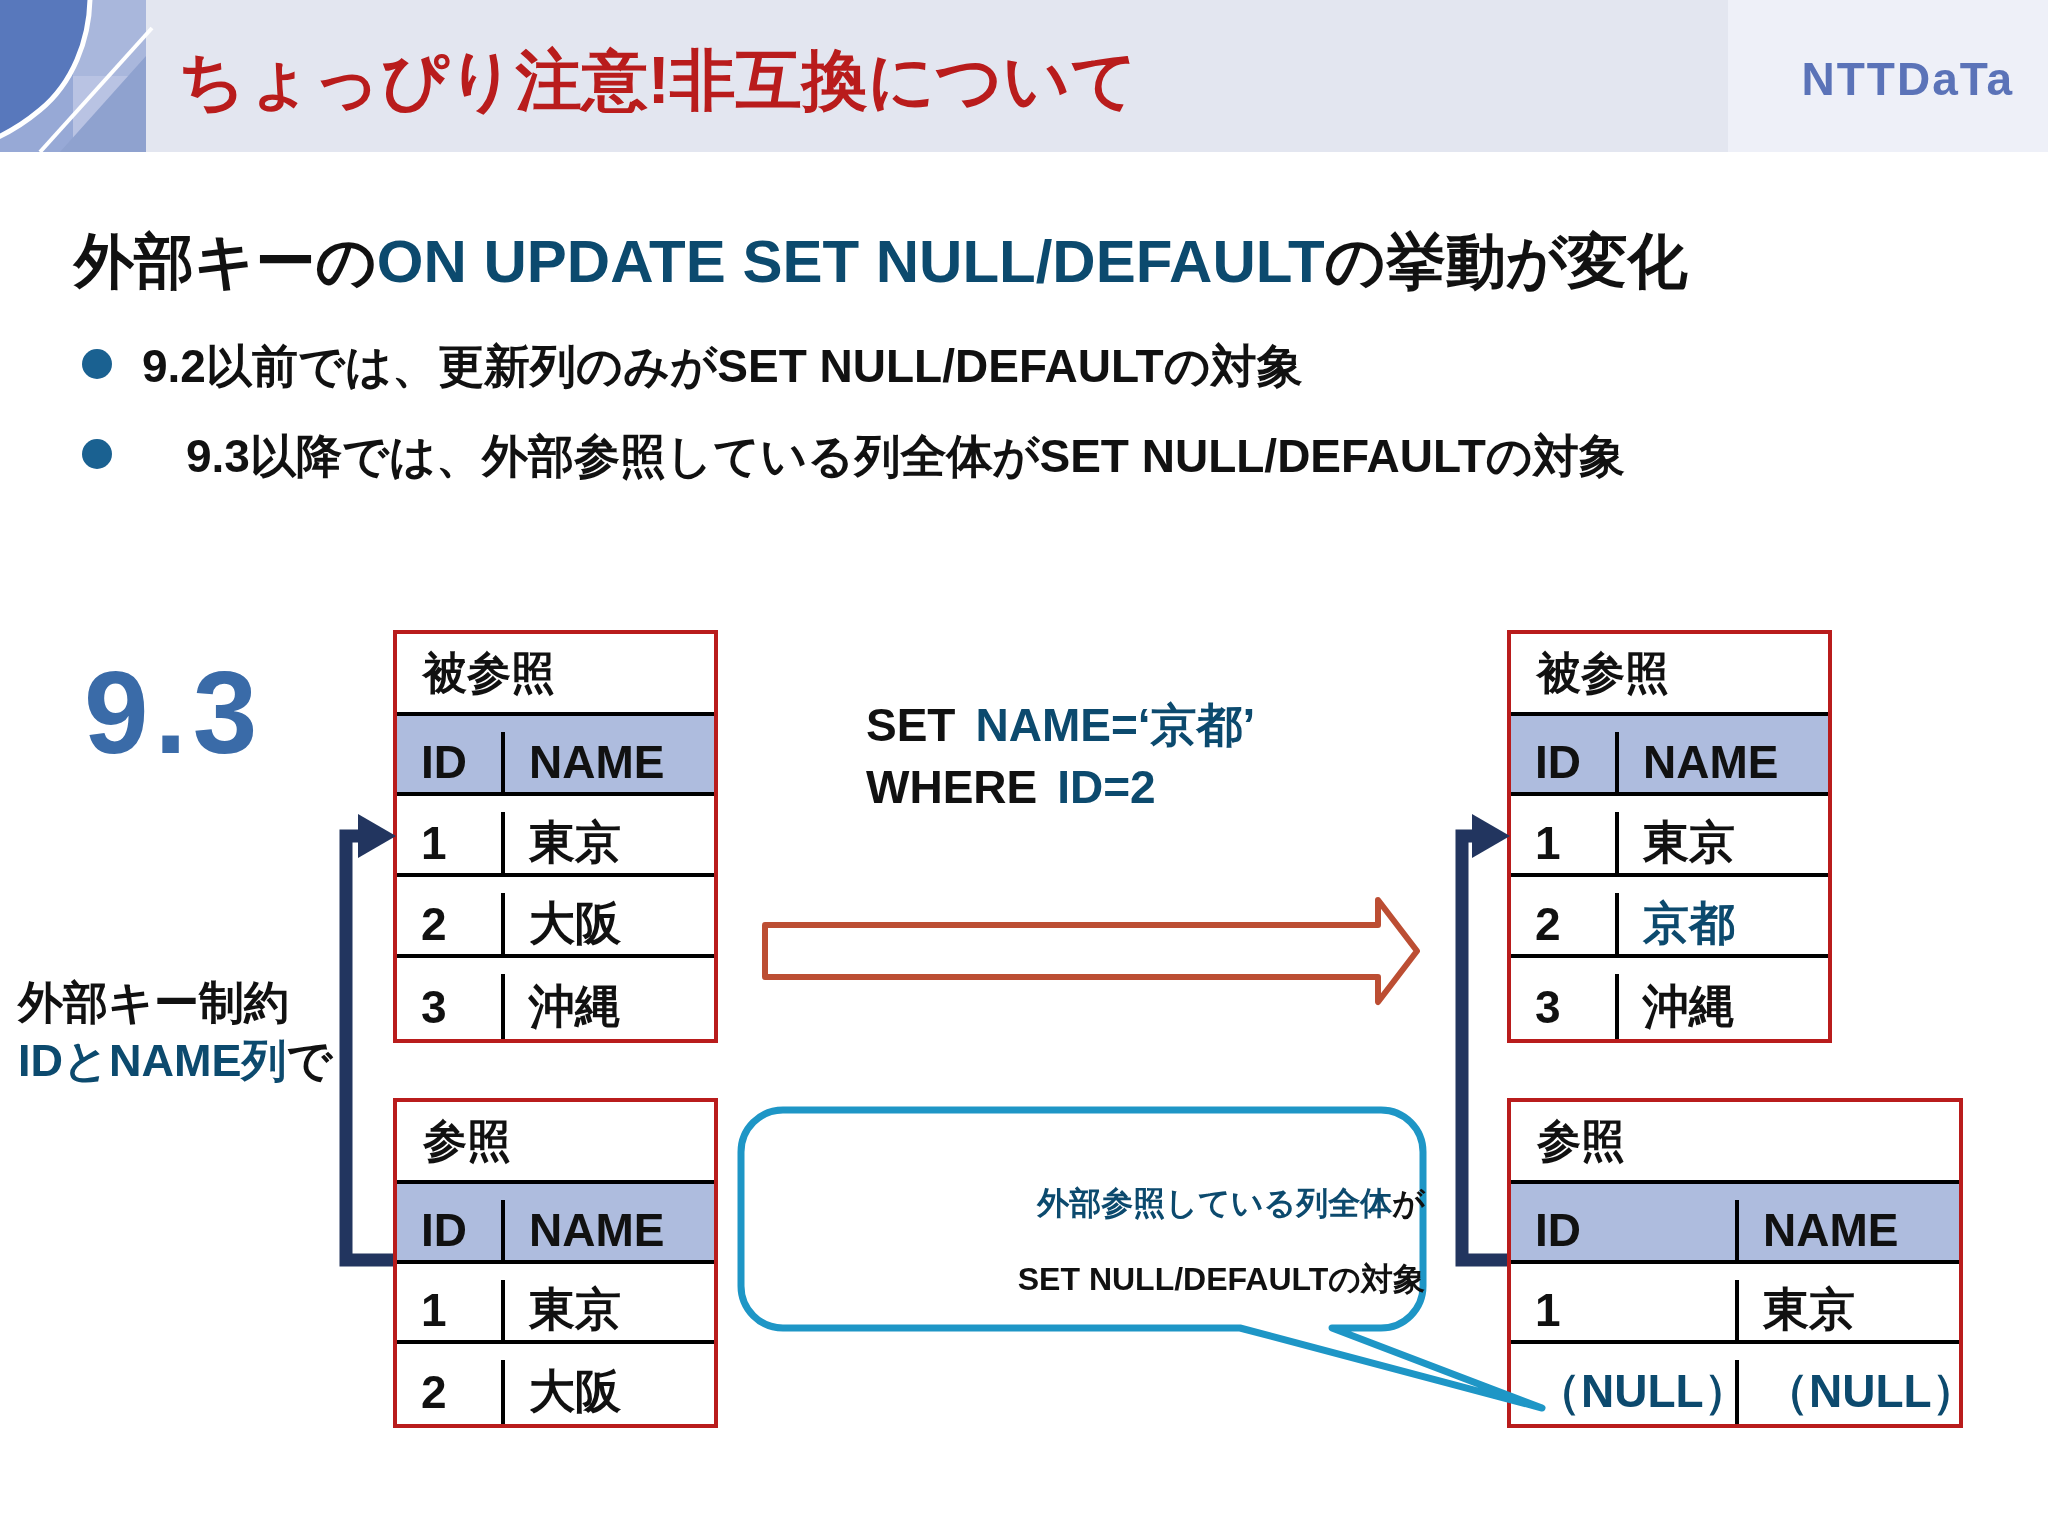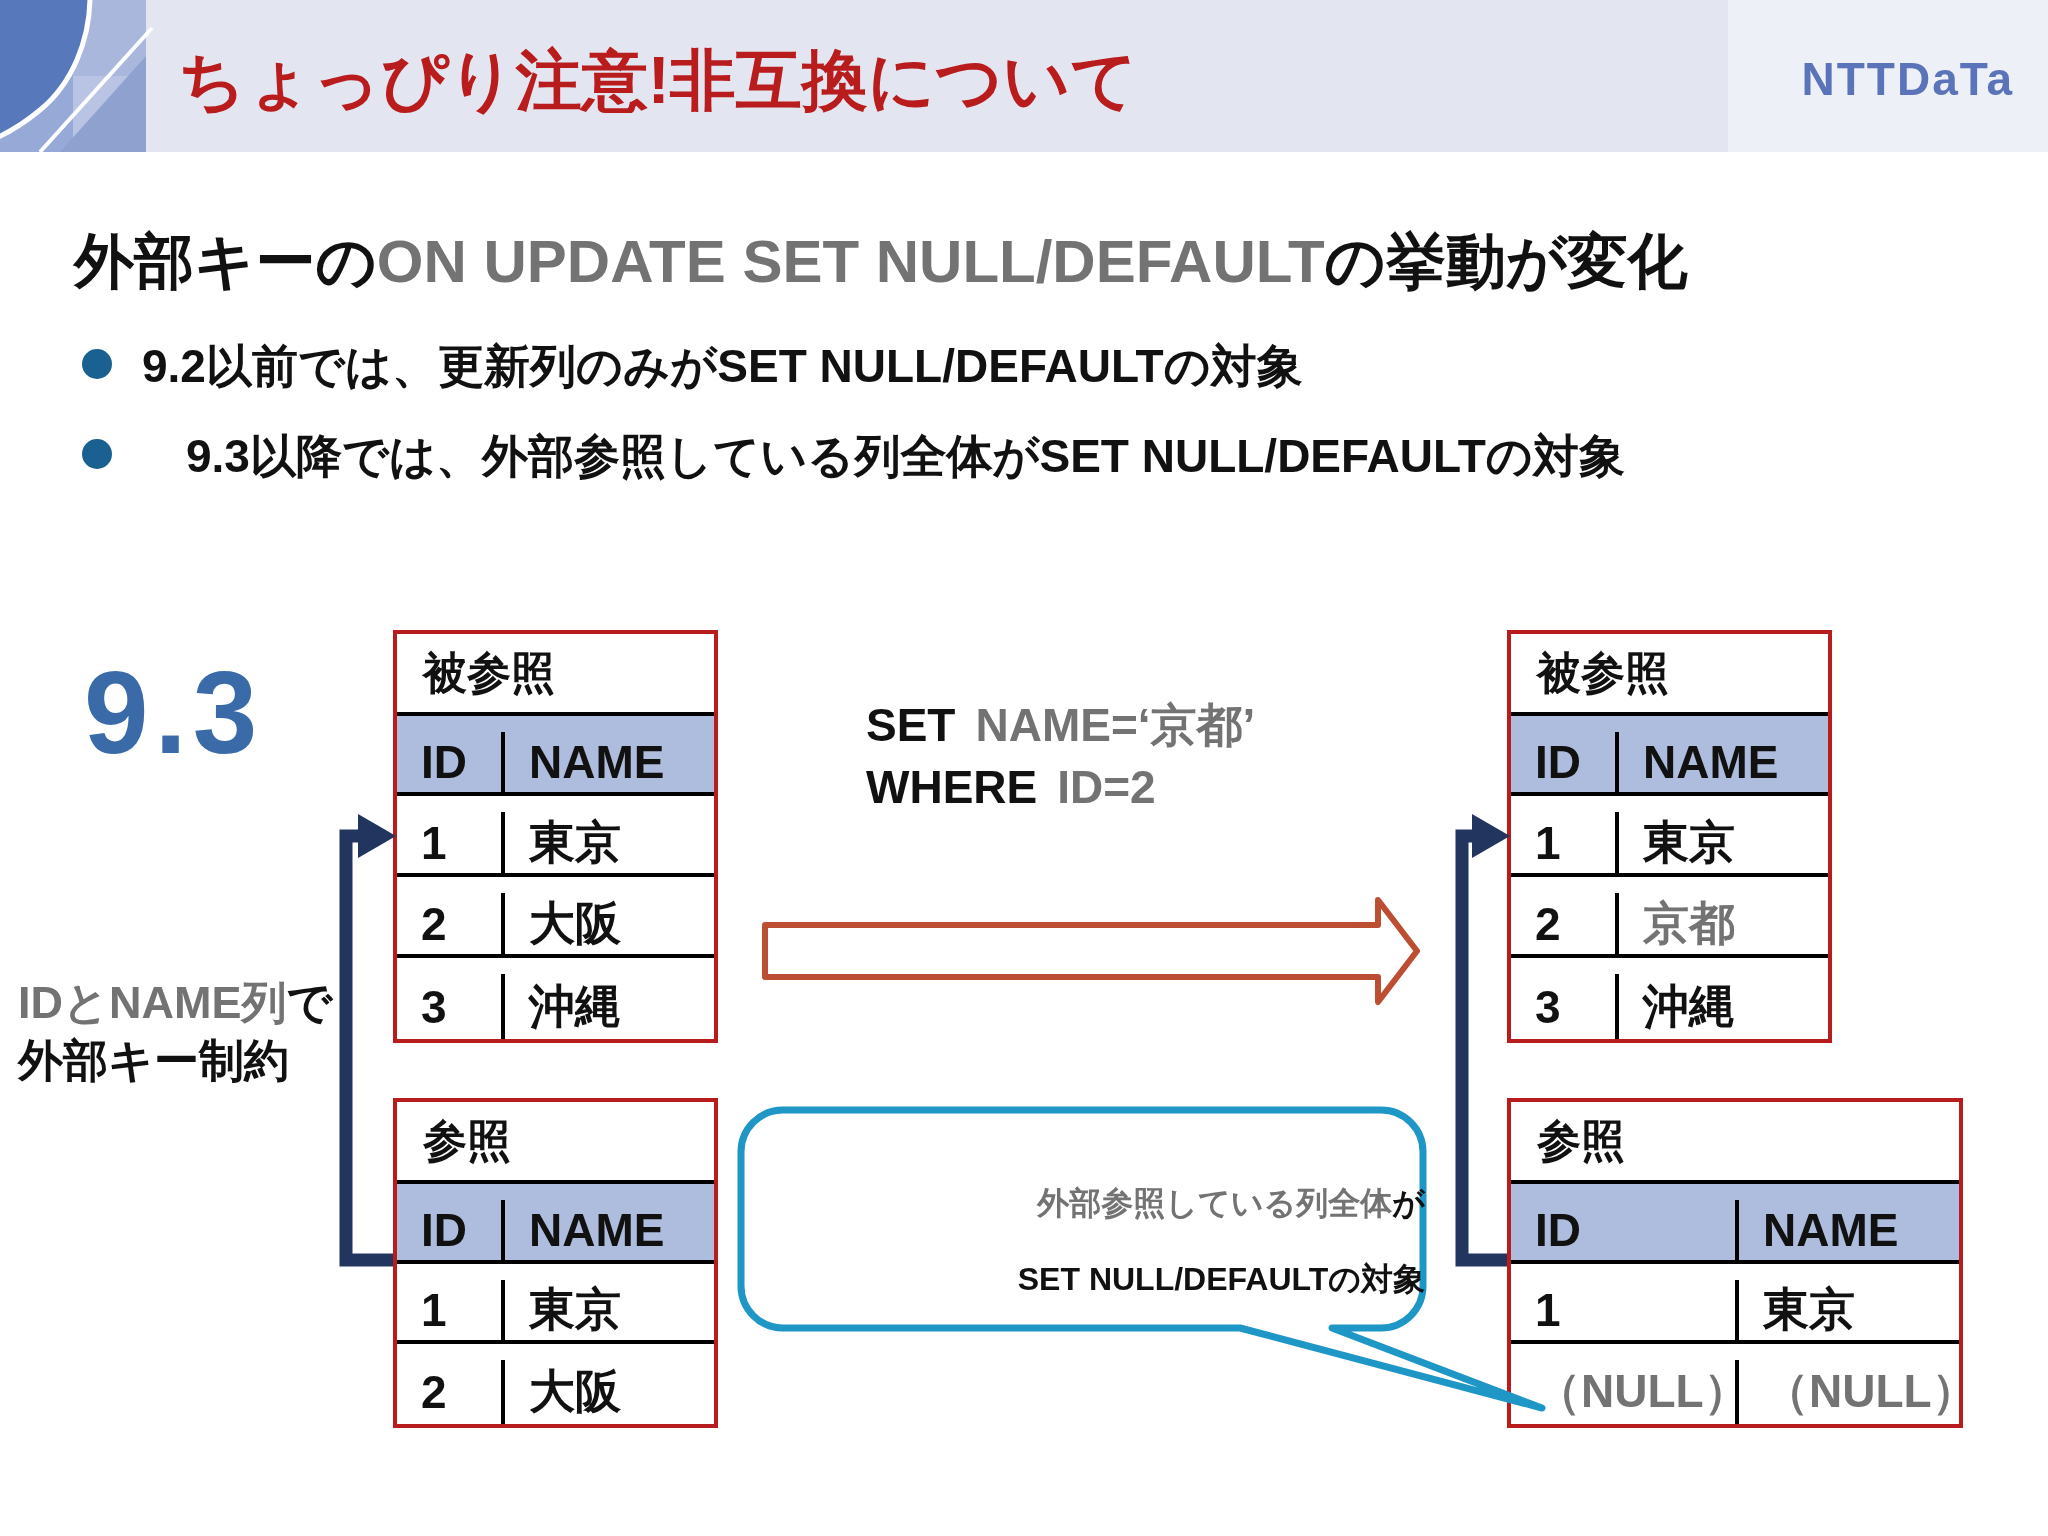--- a/index.html
+++ b/index.html
@@ -8,21 +8,21 @@
 
   
   .header{position:absolute;left:0;top:0;width:2048px;height:152px;background:#E3E6F0;}
   .logo-panel{position:absolute;right:0;top:0;width:320px;height:152px;background:#EEF0F8;}
   .deco{position:absolute;left:0;top:0;}
   .title{position:absolute;left:178px;top:36px;font-size:66px;font-weight:900;color:#b91c1c;white-space:nowrap;}
   .logo{position:absolute;right:34px;top:52px;font-size:46px;font-weight:800;color:#5B73B8;letter-spacing:2px;white-space:nowrap;}
 
   
   .heading{position:absolute;left:74px;top:222px;font-size:60px;font-weight:900;white-space:nowrap;}
-  .red{color:#737373;}
+  .red{color:#0c4a6e;}
   .bullet{position:absolute;left:82px;display:flex;align-items:flex-start;font-size:46px;font-weight:800;white-space:nowrap;}
   .bullet .dot{width:30px;height:30px;border-radius:50%;background:#1A6191;margin:13px 30px 0 0;flex:none;}
   .b1{top:336px;} .b2{top:426px;gap:44px;}
 
   
   .version{position:absolute;left:84px;top:646px;font-size:116px;font-weight:900;color:#3A6BA8;letter-spacing:6px;}
   .fk-label{position:absolute;left:18px;top:974px;font-size:45px;font-weight:900;line-height:58px;white-space:nowrap;}
 
   
   .sql{position:absolute;left:866px;top:694px;font-size:46px;font-weight:900;line-height:62px;white-space:nowrap;}
@@ -88,22 +88,22 @@
     <span>9.2以前では、更新列のみがSET NULL/DEFAULTの対象</span>
   </div>
   <div class="bullet b2">
     <span class="dot"></span>
     <span>9.3以降では、外部参照している列全体がSET NULL/DEFAULTの対象</span>
   </div>
 
   <div class="version">9.3</div>
 
   <div class="fk-label">
+    <div>外部キー制約</div>
     <div><span class="red">IDとNAME列</span><span>で</span></div>
-    <div>外部キー制約</div>
   </div>
 
   <div class="sql">
     <div><span class="kw">SET</span><span class="red">NAME=‘京都’</span></div>
     <div><span class="kw">WHERE</span><span class="red">ID=2</span></div>
   </div>
 
   <div class="tbl tbl-a">
     <div class="tbl-title">被参照</div>
     <div class="tr head">

